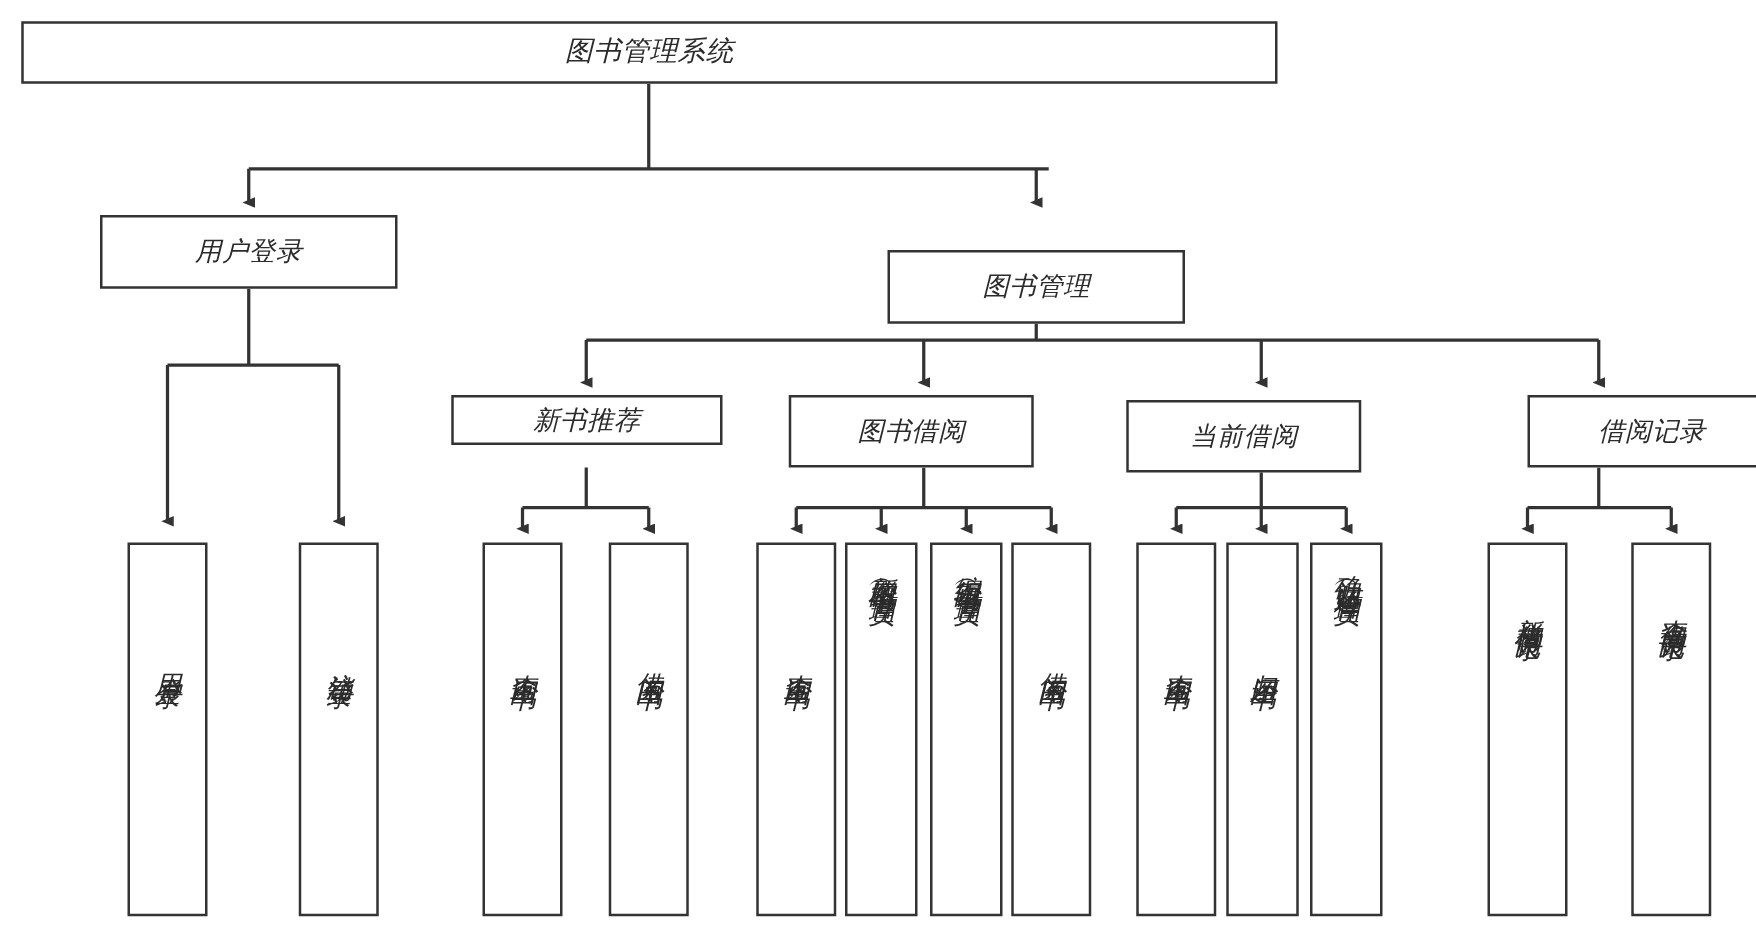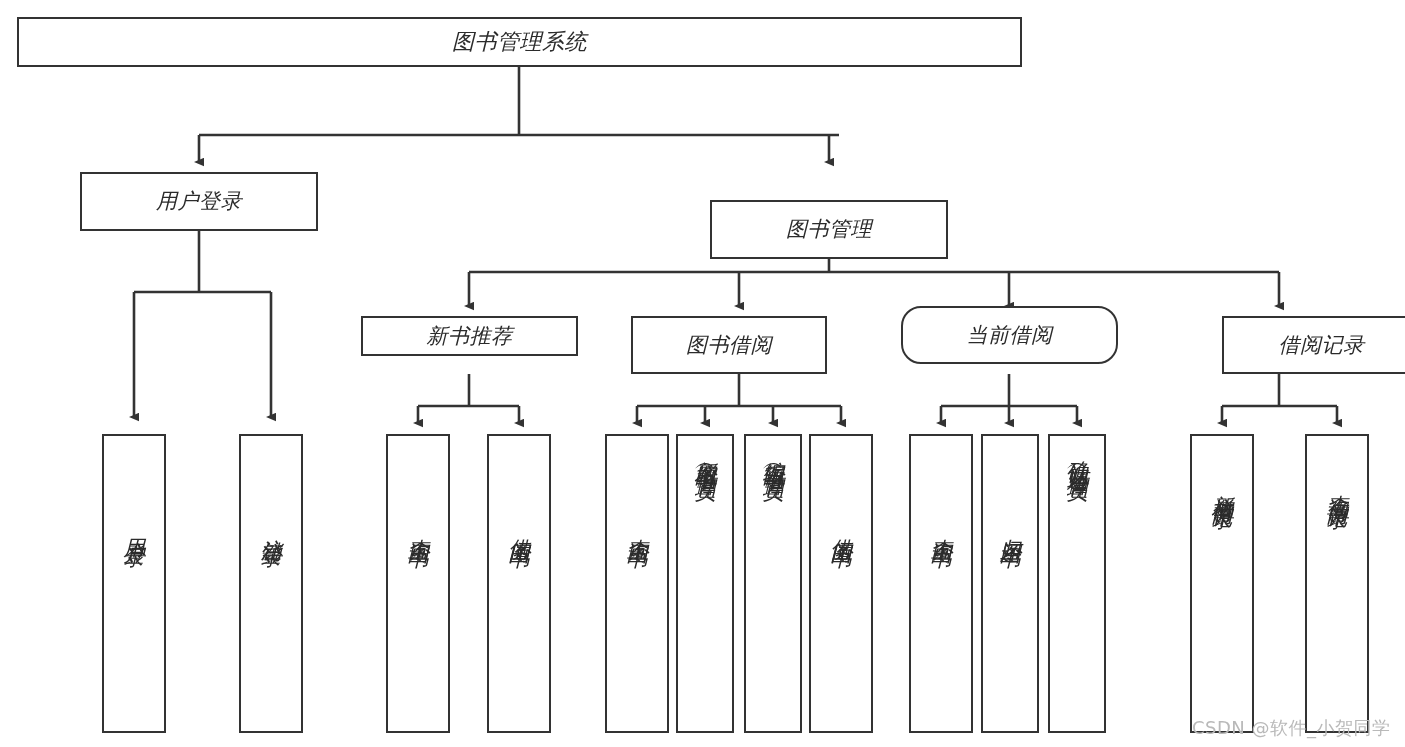--- a/index.html
+++ b/index.html
@@ -140,21 +140,21 @@
   <div class="node horiz" style="left:710px; top:172px; width:238px; height:59px;margin-top:28px;">
     <span class="node-label">图书管理</span>
   </div>
 
   <div class="node horiz" style="left:361px; top:316px; width:217px; height:40px;">
     <span class="node-label">新书推荐</span>
   </div>
   <div class="node horiz" style="left:631px; top:316px; width:196px; height:58px;">
     <span class="node-label">图书借阅</span>
   </div>
-  <div class="node horiz" style="left:901px; top:306px; width:217px; height:58px;border-radius:20px;">
+  <div class="node horiz" style="left:901px; top:320px; width:188px; height:58px;">
     <span class="node-label">当前借阅</span>
   </div>
   <div class="node horiz" style="left:1222px; top:316px; width:199px; height:58px;">
     <span class="node-label">借阅记录</span>
   </div>
 
   <div class="node leaf" style="left:102px; top:434px; width:64px; height:299px; padding-top:86px;">
     <span class="node-label">用户登录</span>
   </div>
   <div class="node leaf" style="left:239px; top:434px; width:64px; height:299px; padding-top:86px;">
@@ -191,15 +191,14 @@
     <span class="node-label">确认归还（管理员）</span>
   </div>
 
   <div class="node leaf" style="left:1190px; top:434px; width:64px; height:299px; padding-top:42px;">
     <span class="node-label">新增借阅记录</span>
   </div>
   <div class="node leaf" style="left:1305px; top:434px; width:64px; height:299px; padding-top:42px;">
     <span class="node-label">查询借阅记录</span>
   </div>
 
-  <div class="watermark" style="left:1192px; top:716px;">CSDN @软件_小贺同学</div>
 
 </div>
 
 </body></html>

